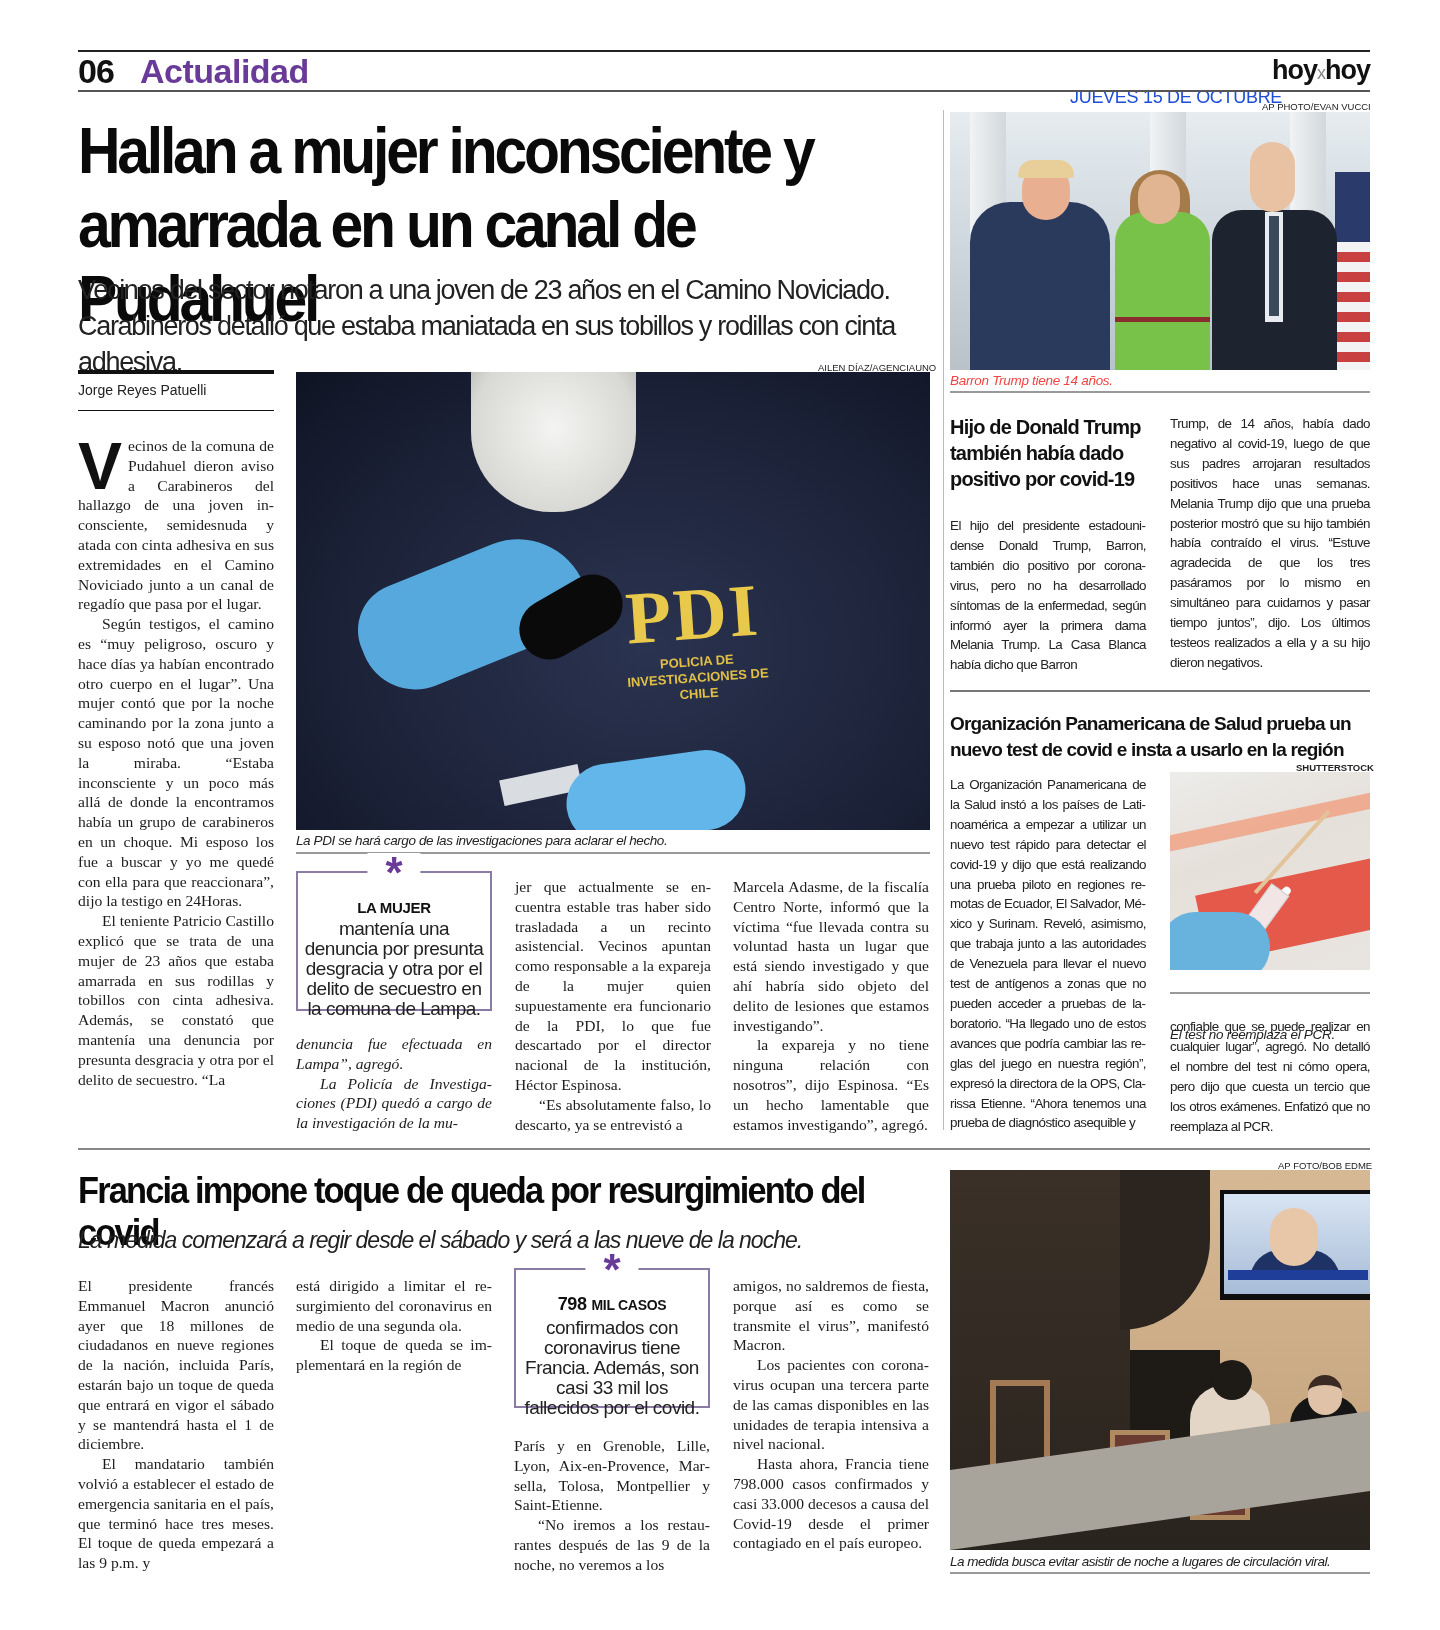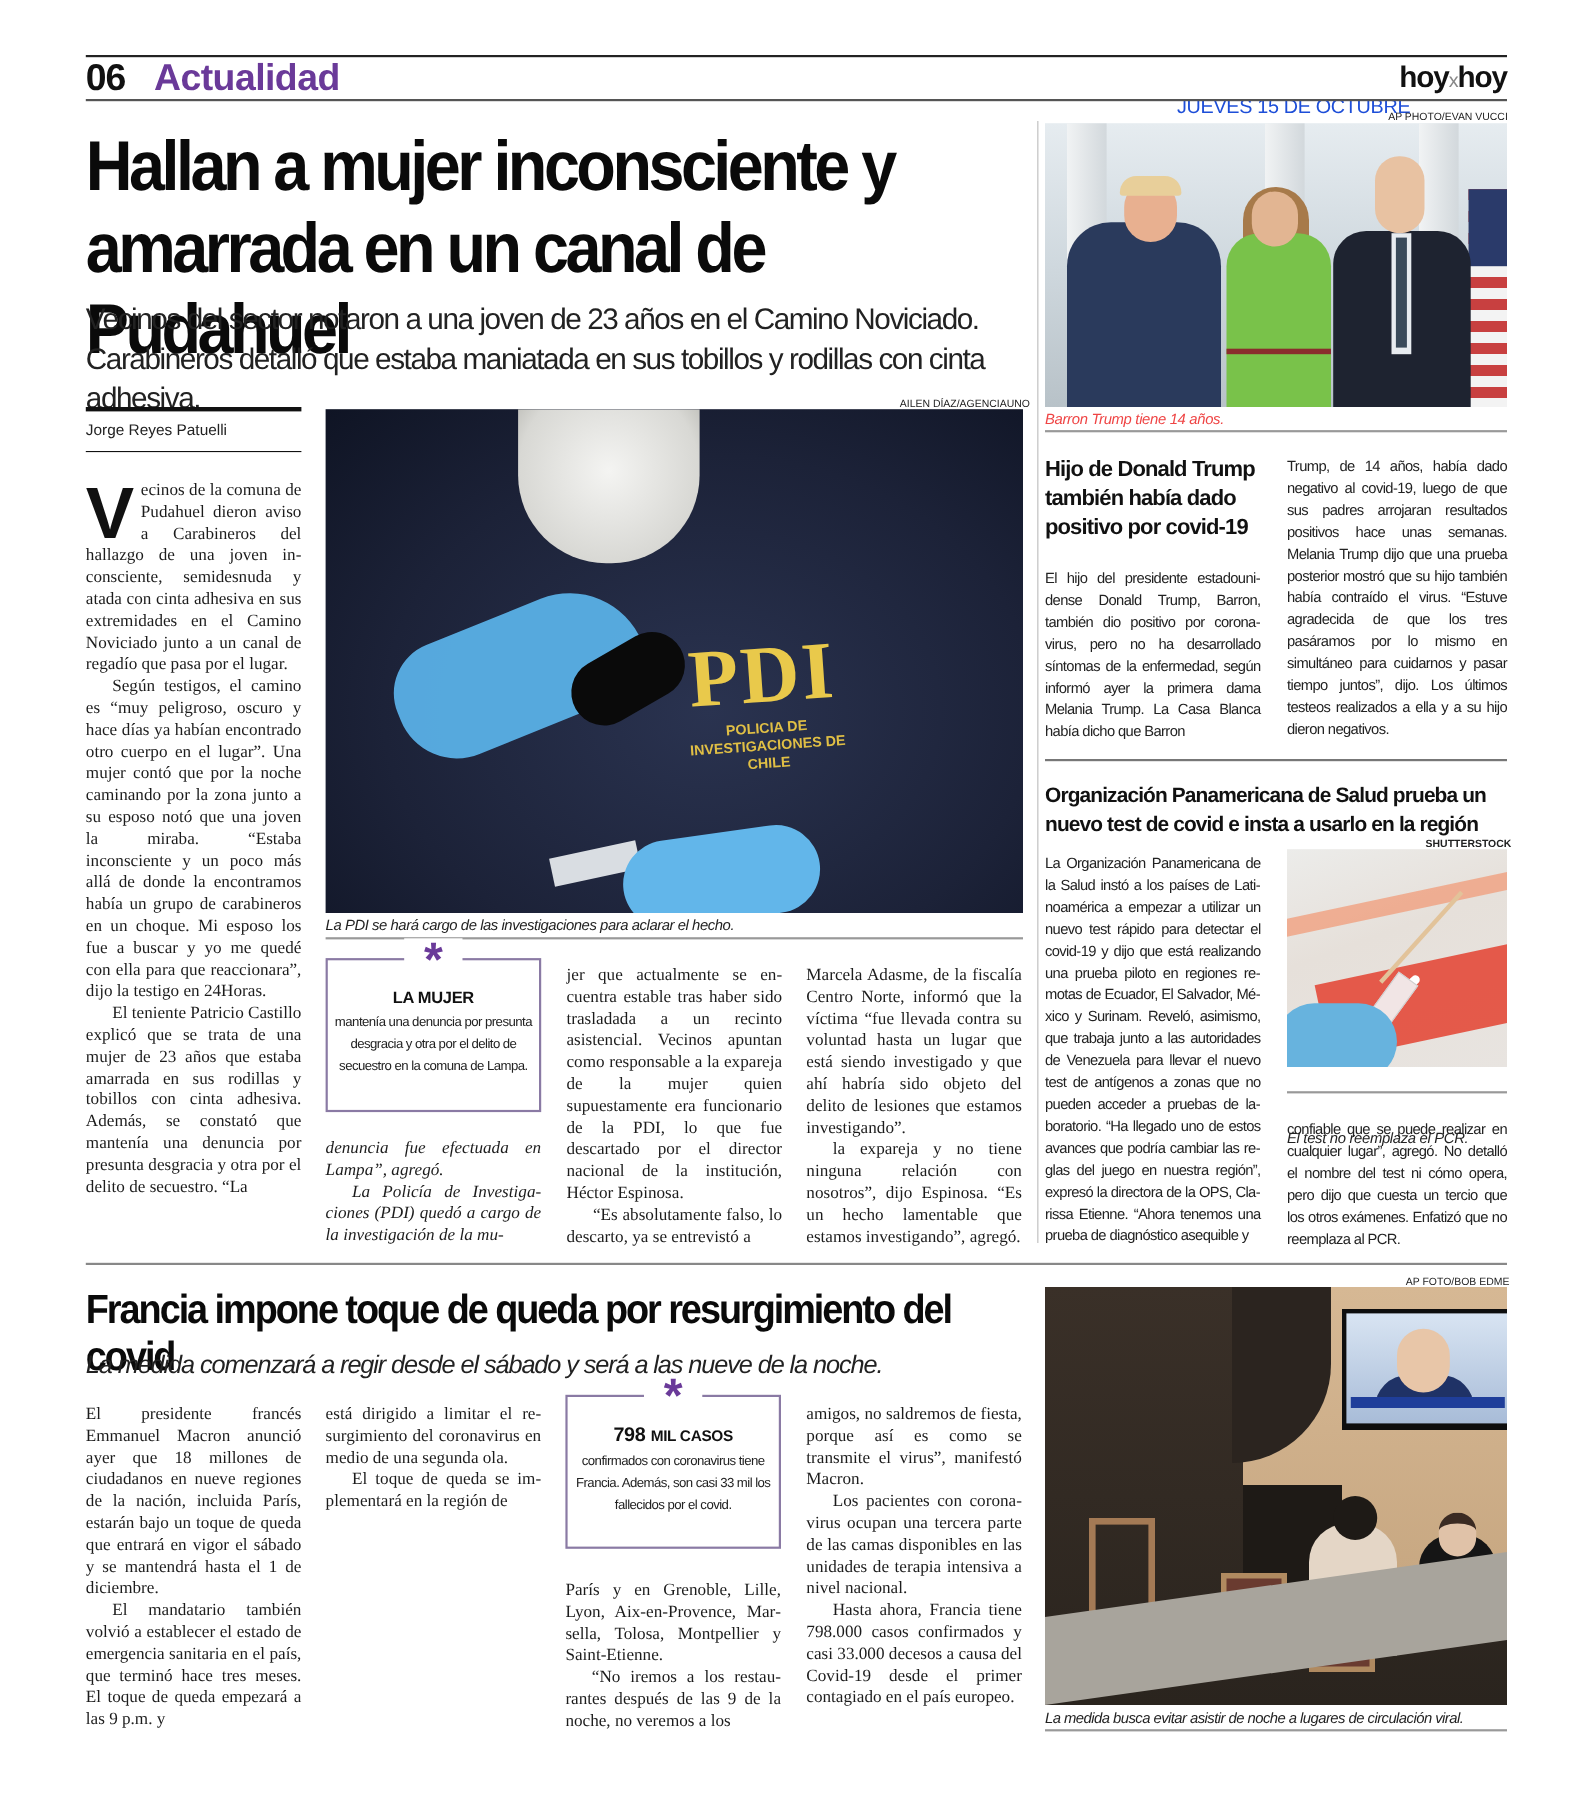--- a/index.html
+++ b/index.html
@@ -40,21 +40,21 @@
   .pdi-photo .pdi-text { position: absolute; left: 330px; top: 200px; font-family: "Liberation Serif", serif; font-weight: bold; font-size: 74px; color: #e9c94b; transform: rotate(-4deg); letter-spacing: 2px; }
   .pdi-photo .pdi-sub { position: absolute; left: 322px; top: 282px; font-size: 13px; font-weight: bold; color: #e0bf45; transform: rotate(-4deg); text-align: center; line-height: 16px; }
   .pdi-caption { left: 296px; top: 833px; font-size: 13.5px; font-style: italic; color: #222; letter-spacing: -0.4px; }
   .pdi-caption-rule { left: 296px; top: 852px; width: 634px; height: 2px; background: #999; }
 
   
   .qbox { border: 2px solid #8a7aa4; }
   .qbox-mujer { left: 296px; top: 871px; width: 196px; height: 140px; }
   .asterisk { position: absolute; left: 50%; transform: translateX(-50%); top: -20px; background: #fff; padding: 0 18px; color: #6a3a99; font-size: 44px; font-weight: bold; line-height: 40px; }
   .qbox-title { position: absolute; left: 0; right: 0; top: 26px; text-align: center; font-weight: bold; font-size: 15px; letter-spacing: -0.3px; color: #111; }
-  .qbox-text { position: absolute; left: 6px; right: 6px; top: 46px; text-align: center; font-size: 12px; line-height: 20px; letter-spacing: -0.5px; color: #222; }
+  .qbox-text { position: absolute; left: 6px; right: 6px; top: 46px; text-align: center; font-size: 19px; line-height: 20px; letter-spacing: -0.5px; color: #222; }
 
   .col2 { left: 296px; top: 1034px; width: 196px; font-style: italic; }
   .col3 { left: 515px; top: 877px; width: 196px; }
   .col4 { left: 733px; top: 877px; width: 196px; }
 
   .vrule { left: 943px; top: 110px; width: 1px; height: 1020px; background: #bbb; }
 
   
   .trump-credit { left: 1262px; top: 101px; }
   .trump-photo { left: 950px; top: 112px; width: 420px; height: 258px; background: linear-gradient(180deg, #e6ecf0 0%, #cfd8de 50%, #b8c2c8 100%); overflow: hidden; }

